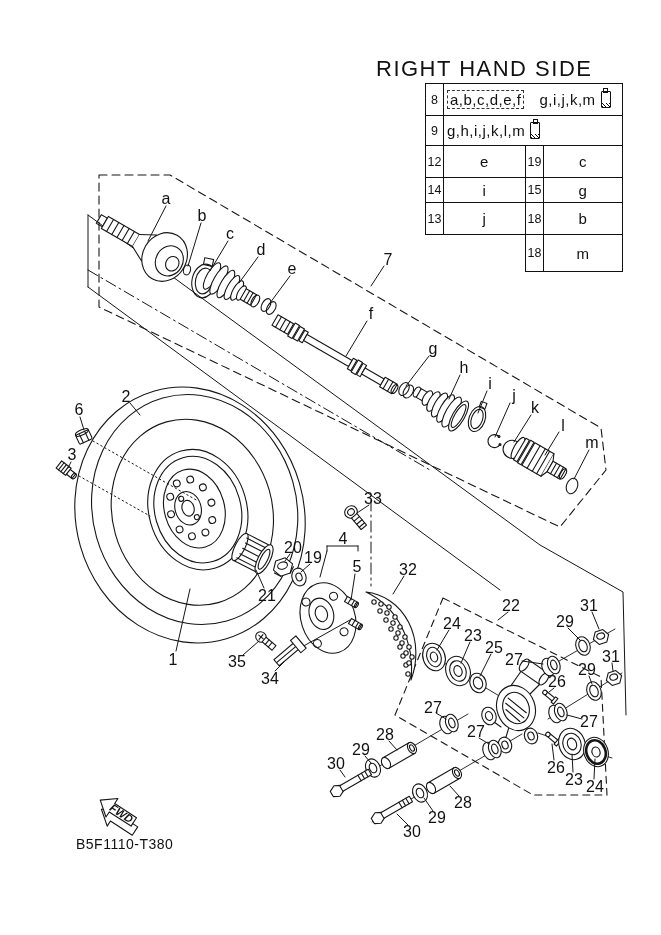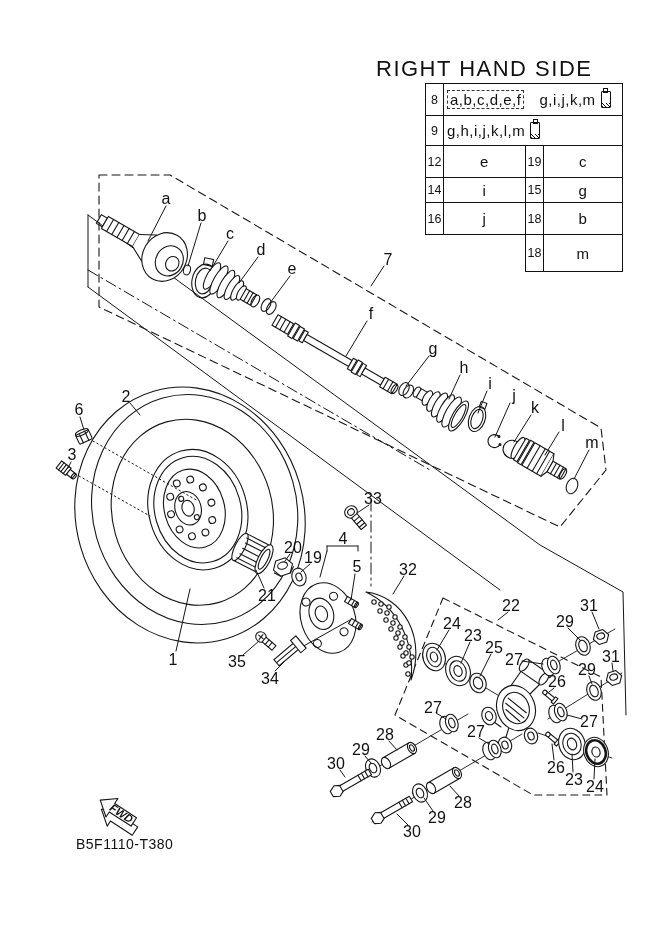--- a/index.html
+++ b/index.html
@@ -589,21 +589,21 @@
             <td class="num">19</td>
             <td class="val">c</td>
           </tr>
           <tr style="height: 25px;">
             <td class="num">14</td>
             <td class="val">i</td>
             <td class="num">15</td>
             <td class="val">g</td>
           </tr>
           <tr style="height: 32px;">
-            <td class="num">16</td>
+            <td class="num">13</td>
             <td class="val">j</td>
             <td class="num">18</td>
             <td class="val">b</td>
           </tr>
           <tr style="height: 37px;">
             <td class="empty" colspan="2"></td>
             <td class="num">18</td>
             <td class="val">m</td>
           </tr>
         </tbody>

